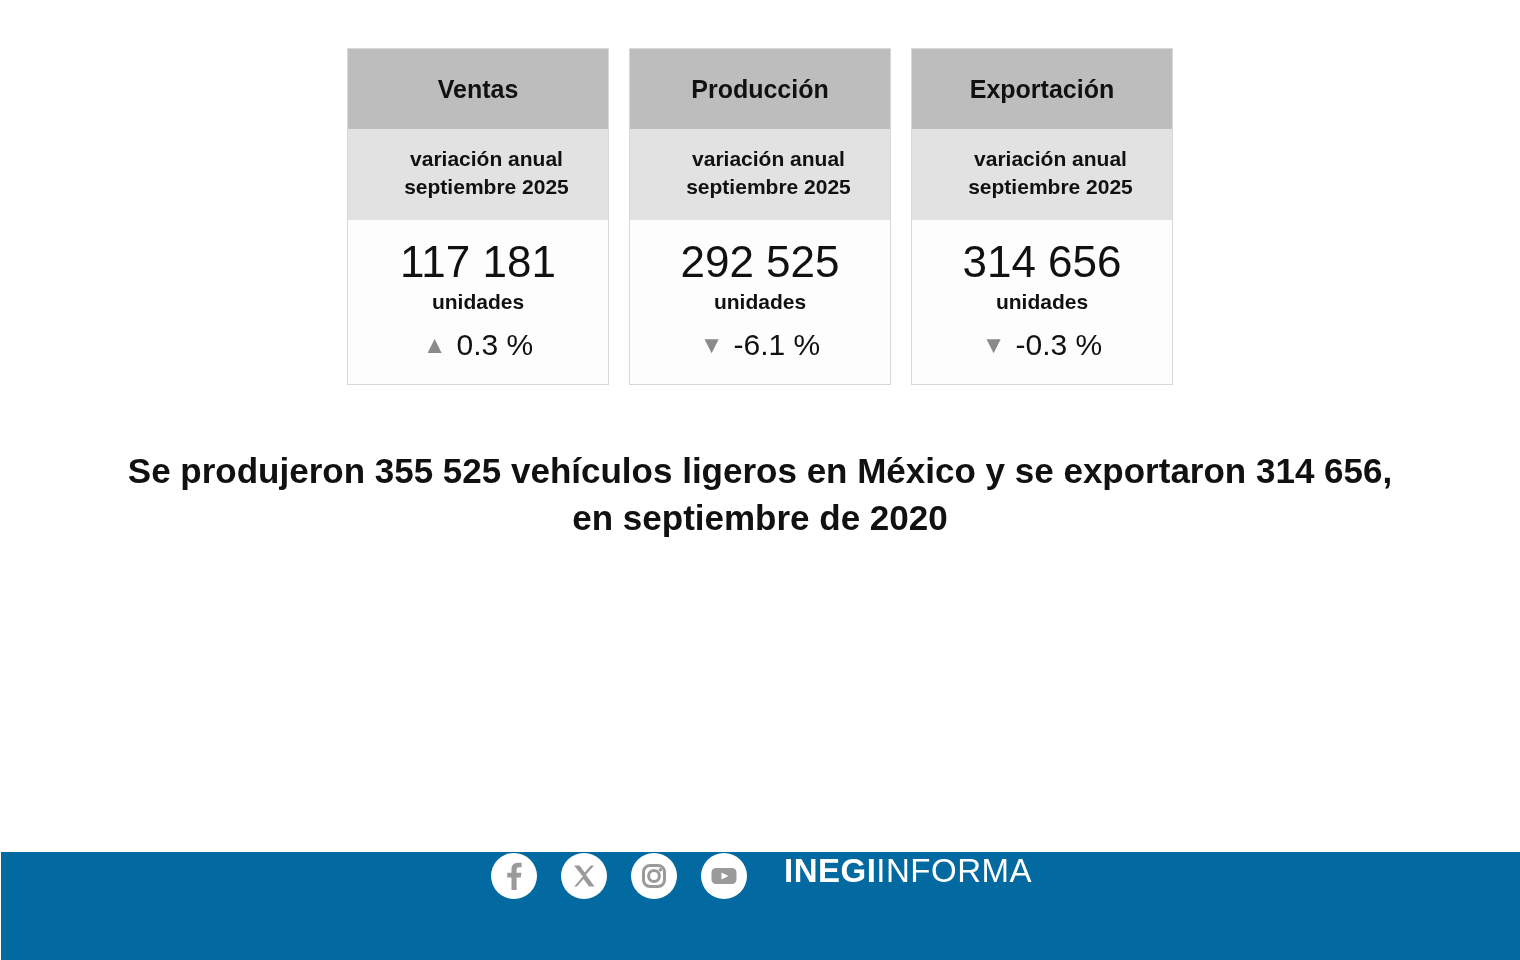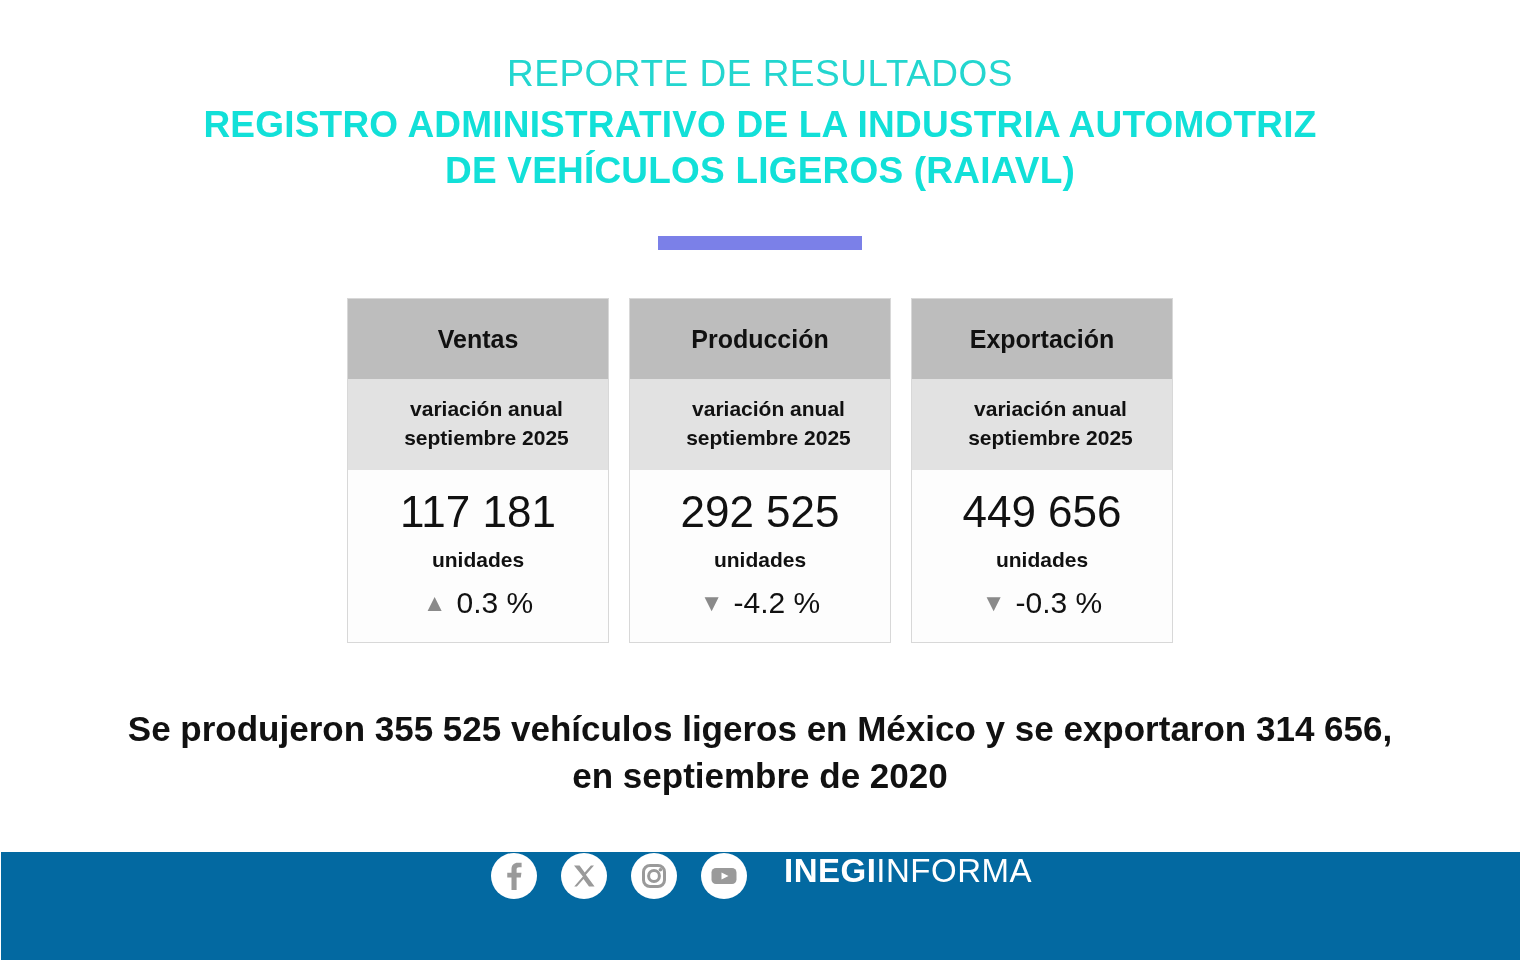--- a/index.html
+++ b/index.html
@@ -96,21 +96,21 @@
   .card-value {
     font-size: 44px;
     color: #111111;
     font-weight: 400;
     line-height: 1.1;
   }
   .card-units {
     font-size: 21px;
     font-weight: bold;
     color: #111111;
-    margin-top: 12px;
+    margin-top: 4px;
   }
   .card-change {
     margin-top: 14px;
     font-size: 30px;
     color: #111111;
     display: flex;
     align-items: center;
     justify-content: center;
     gap: 10px;
   }
@@ -158,28 +158,20 @@
     color: #ffffff;
     letter-spacing: 0.5px;
   }
   .brand .light { font-weight: normal; }
 </style>
 </head>
 <body>
 
 <div class="page">
 
-  <div class="header">
-    <div class="title-line-1">REPORTE DE RESULTADOS</div>
-    <div class="title-line-2">REGISTRO ADMINISTRATIVO DE LA INDUSTRIA AUTOMOTRIZ</div>
-    <div class="title-line-3">DE VEHÍCULOS LIGEROS (RAIAVL)</div>
-    <div class="divider-wrap">
-      <div class="divider"></div>
-    </div>
-  </div>
 
   <div class="cards">
 
     <div class="card">
       <div class="card-header">Ventas</div>
       <div class="card-sub">
         <div>variación anual</div>
         <div>septiembre 2025</div>
       </div>
       <div class="card-body">
@@ -196,33 +188,33 @@
       <div class="card-header">Producción</div>
       <div class="card-sub">
         <div>variación anual</div>
         <div>septiembre 2025</div>
       </div>
       <div class="card-body">
         <div class="card-value">292 525</div>
         <div class="card-units">unidades</div>
         <div class="card-change">
           <span class="arrow">▼</span>
-          <span>-4.2 %</span>
+          <span>-6.1 %</span>
         </div>
       </div>
     </div>
 
     <div class="card">
       <div class="card-header">Exportación</div>
       <div class="card-sub">
         <div>variación anual</div>
         <div>septiembre 2025</div>
       </div>
       <div class="card-body">
-        <div class="card-value">449 656</div>
+        <div class="card-value">314 656</div>
         <div class="card-units">unidades</div>
         <div class="card-change">
           <span class="arrow">▼</span>
           <span>-0.3 %</span>
         </div>
       </div>
     </div>
 
   </div>
 

